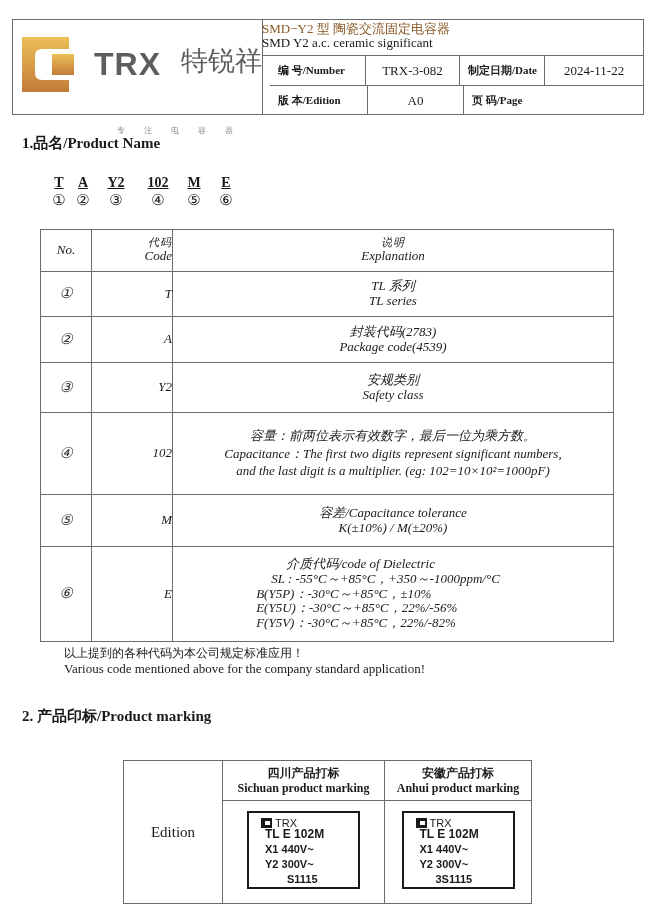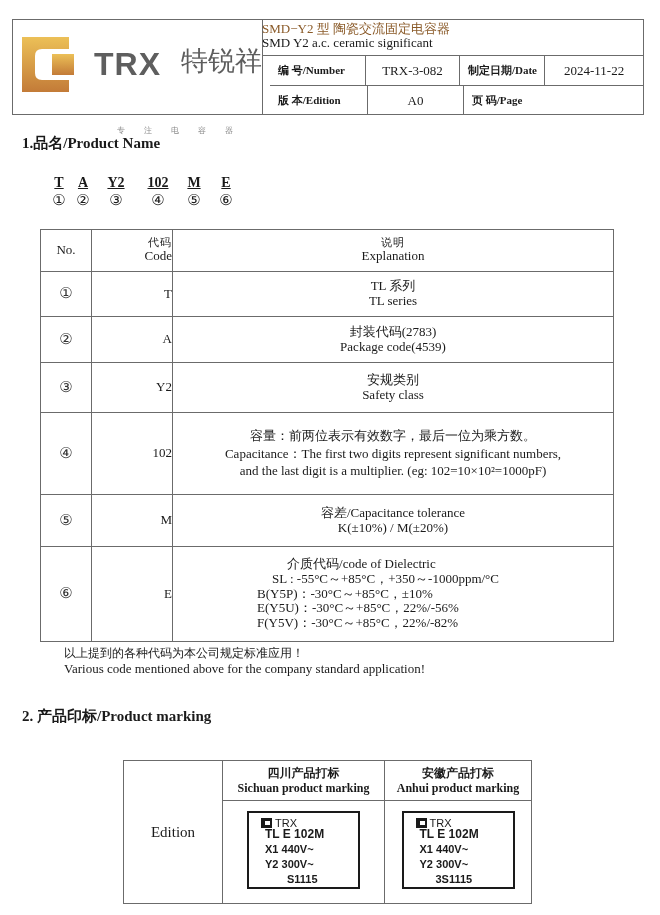--- a/index.html
+++ b/index.html
@@ -55,21 +55,21 @@
   .code-letter { font-size: 14px; font-weight: bold; text-decoration: underline; text-align: center; }
   .code-num { font-size: 15px; text-align: center; }
 
   
   table.main {
     position: absolute; left: 40px; top: 229px; width: 574px;
     border-collapse: collapse; font-size: 13px;
   }
   table.main td, table.main th {
     border: 1px solid #6b6b6b; text-align: center; vertical-align: middle;
-    padding: 0; font-weight: normal; line-height: 1.15;
+    padding: 0; font-weight: normal; line-height: 1.15; font-style: italic;
   }
   table.main .c-no { width: 50px; font-size: 15px; color: #333; }
   table.main .c-code { width: 80px; text-align: right; }
   .cn-small { font-family: "DejaVu Sans", sans-serif; font-size: 11px; letter-spacing: 1px; }
   .dielectric { display: inline-block; text-align: left; }
 
   .note { font-size: 13px; }
 
   
   table.mark {

